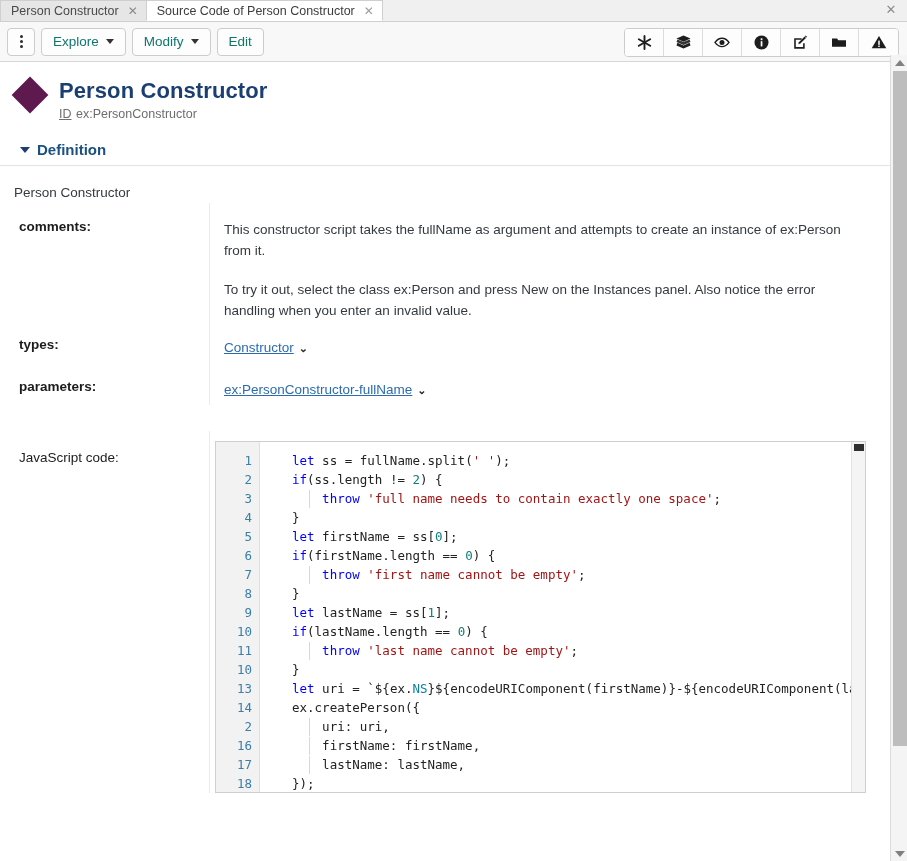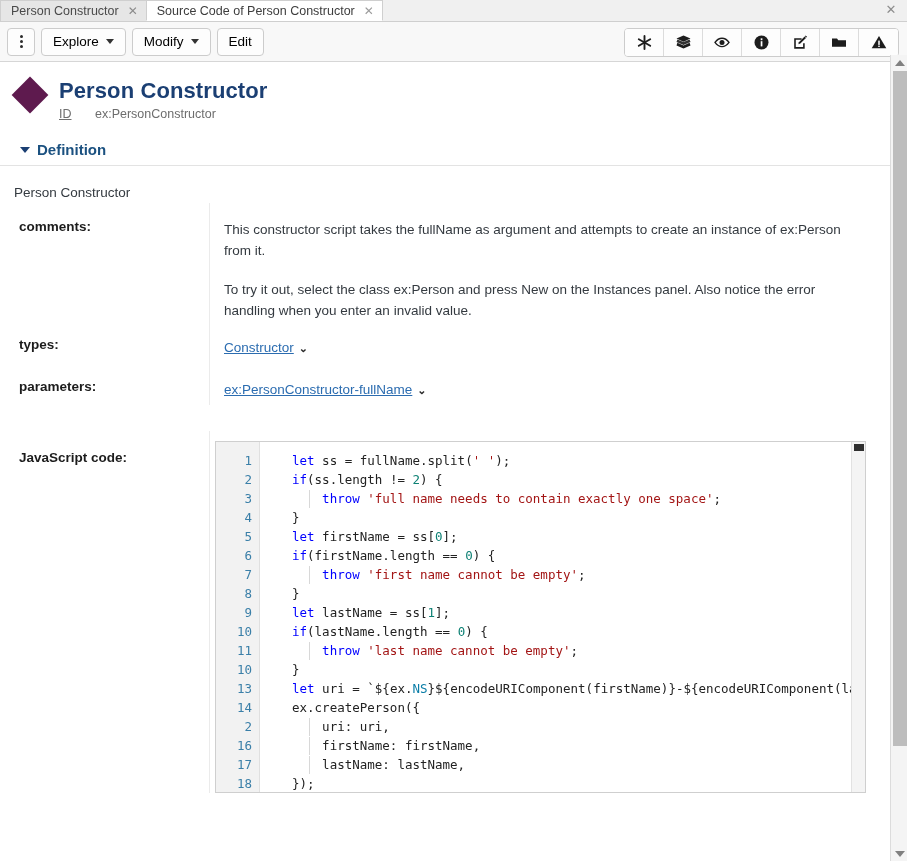--- a/index.html
+++ b/index.html
@@ -48,21 +48,21 @@
     background: #f8f8f8;
     border-bottom: 1px solid #d6d6d6;
     display: flex; align-items: center;
   }
   .tb-left { display: flex; align-items: center; padding-left: 7px; gap: 6px; }
   .btn {
     height: 28px;
     border: 1px solid #ccc;
     border-radius: 4px;
     background: #fdfdfd;
-    color: #000000;
+    color: #0f766e;
     font-size: 13.5px;
     font-family: "Liberation Sans", sans-serif;
     padding: 0 11px;
     display: flex; align-items: center; gap: 7px;
     cursor: pointer;
     white-space: nowrap;
   }
   .btn.icononly { padding: 0; width: 28px; justify-content: center; }
   .caret {
     width: 0; height: 0;
@@ -107,21 +107,21 @@
     margin: 6px 16px 0 3px;
     flex: none;
   }
   .titleblock { padding-top: 2px; }
   .bigtitle {
     font-size: 22px; font-weight: bold; color: #1b3f73;
     letter-spacing: .1px; line-height: 26px;
   }
   .idline { margin-top: 3px; font-size: 12.5px; color: #6f6f6f; }
   .idline .idlabel { text-decoration: underline; color: #6f6f6f; }
-  .idline .idval { margin-left: 20px; color: #6d6d6d; }
+  .idline .idval { margin-left: 1px; color: #6d6d6d; }
 
   .section-head {
     display: flex; align-items: center; gap: 7px;
     padding: 20px 0 7px 20px;
     border-bottom: 1px solid #e3e3e3;
   }
   .section-head .tri {
     width: 0; height: 0;
     border-left: 5px solid transparent;
     border-right: 5px solid transparent;
@@ -152,21 +152,21 @@
     text-decoration: none;
   }
 
   .grow { min-height: 48px; }
 
   
   .coderow { display: flex; }
   .code-label {
     width: 210px; flex: none;
     padding: 19px 12px 0 19px;
-    font-size: 13.5px; font-weight: bold; color: #1c1c1c;
+    font-size: 13.5px; font-weight: normal; color: #1c1c1c;
     border-right: 1px solid #ebebeb;
   }
   .code-wrap {
     flex: 1;
     margin: 10px 24px 0 5px;
     border: 1px solid #cfcfcf;
     background: #f7f7f7;
     position: relative;
     height: 352px;
     overflow: hidden;

